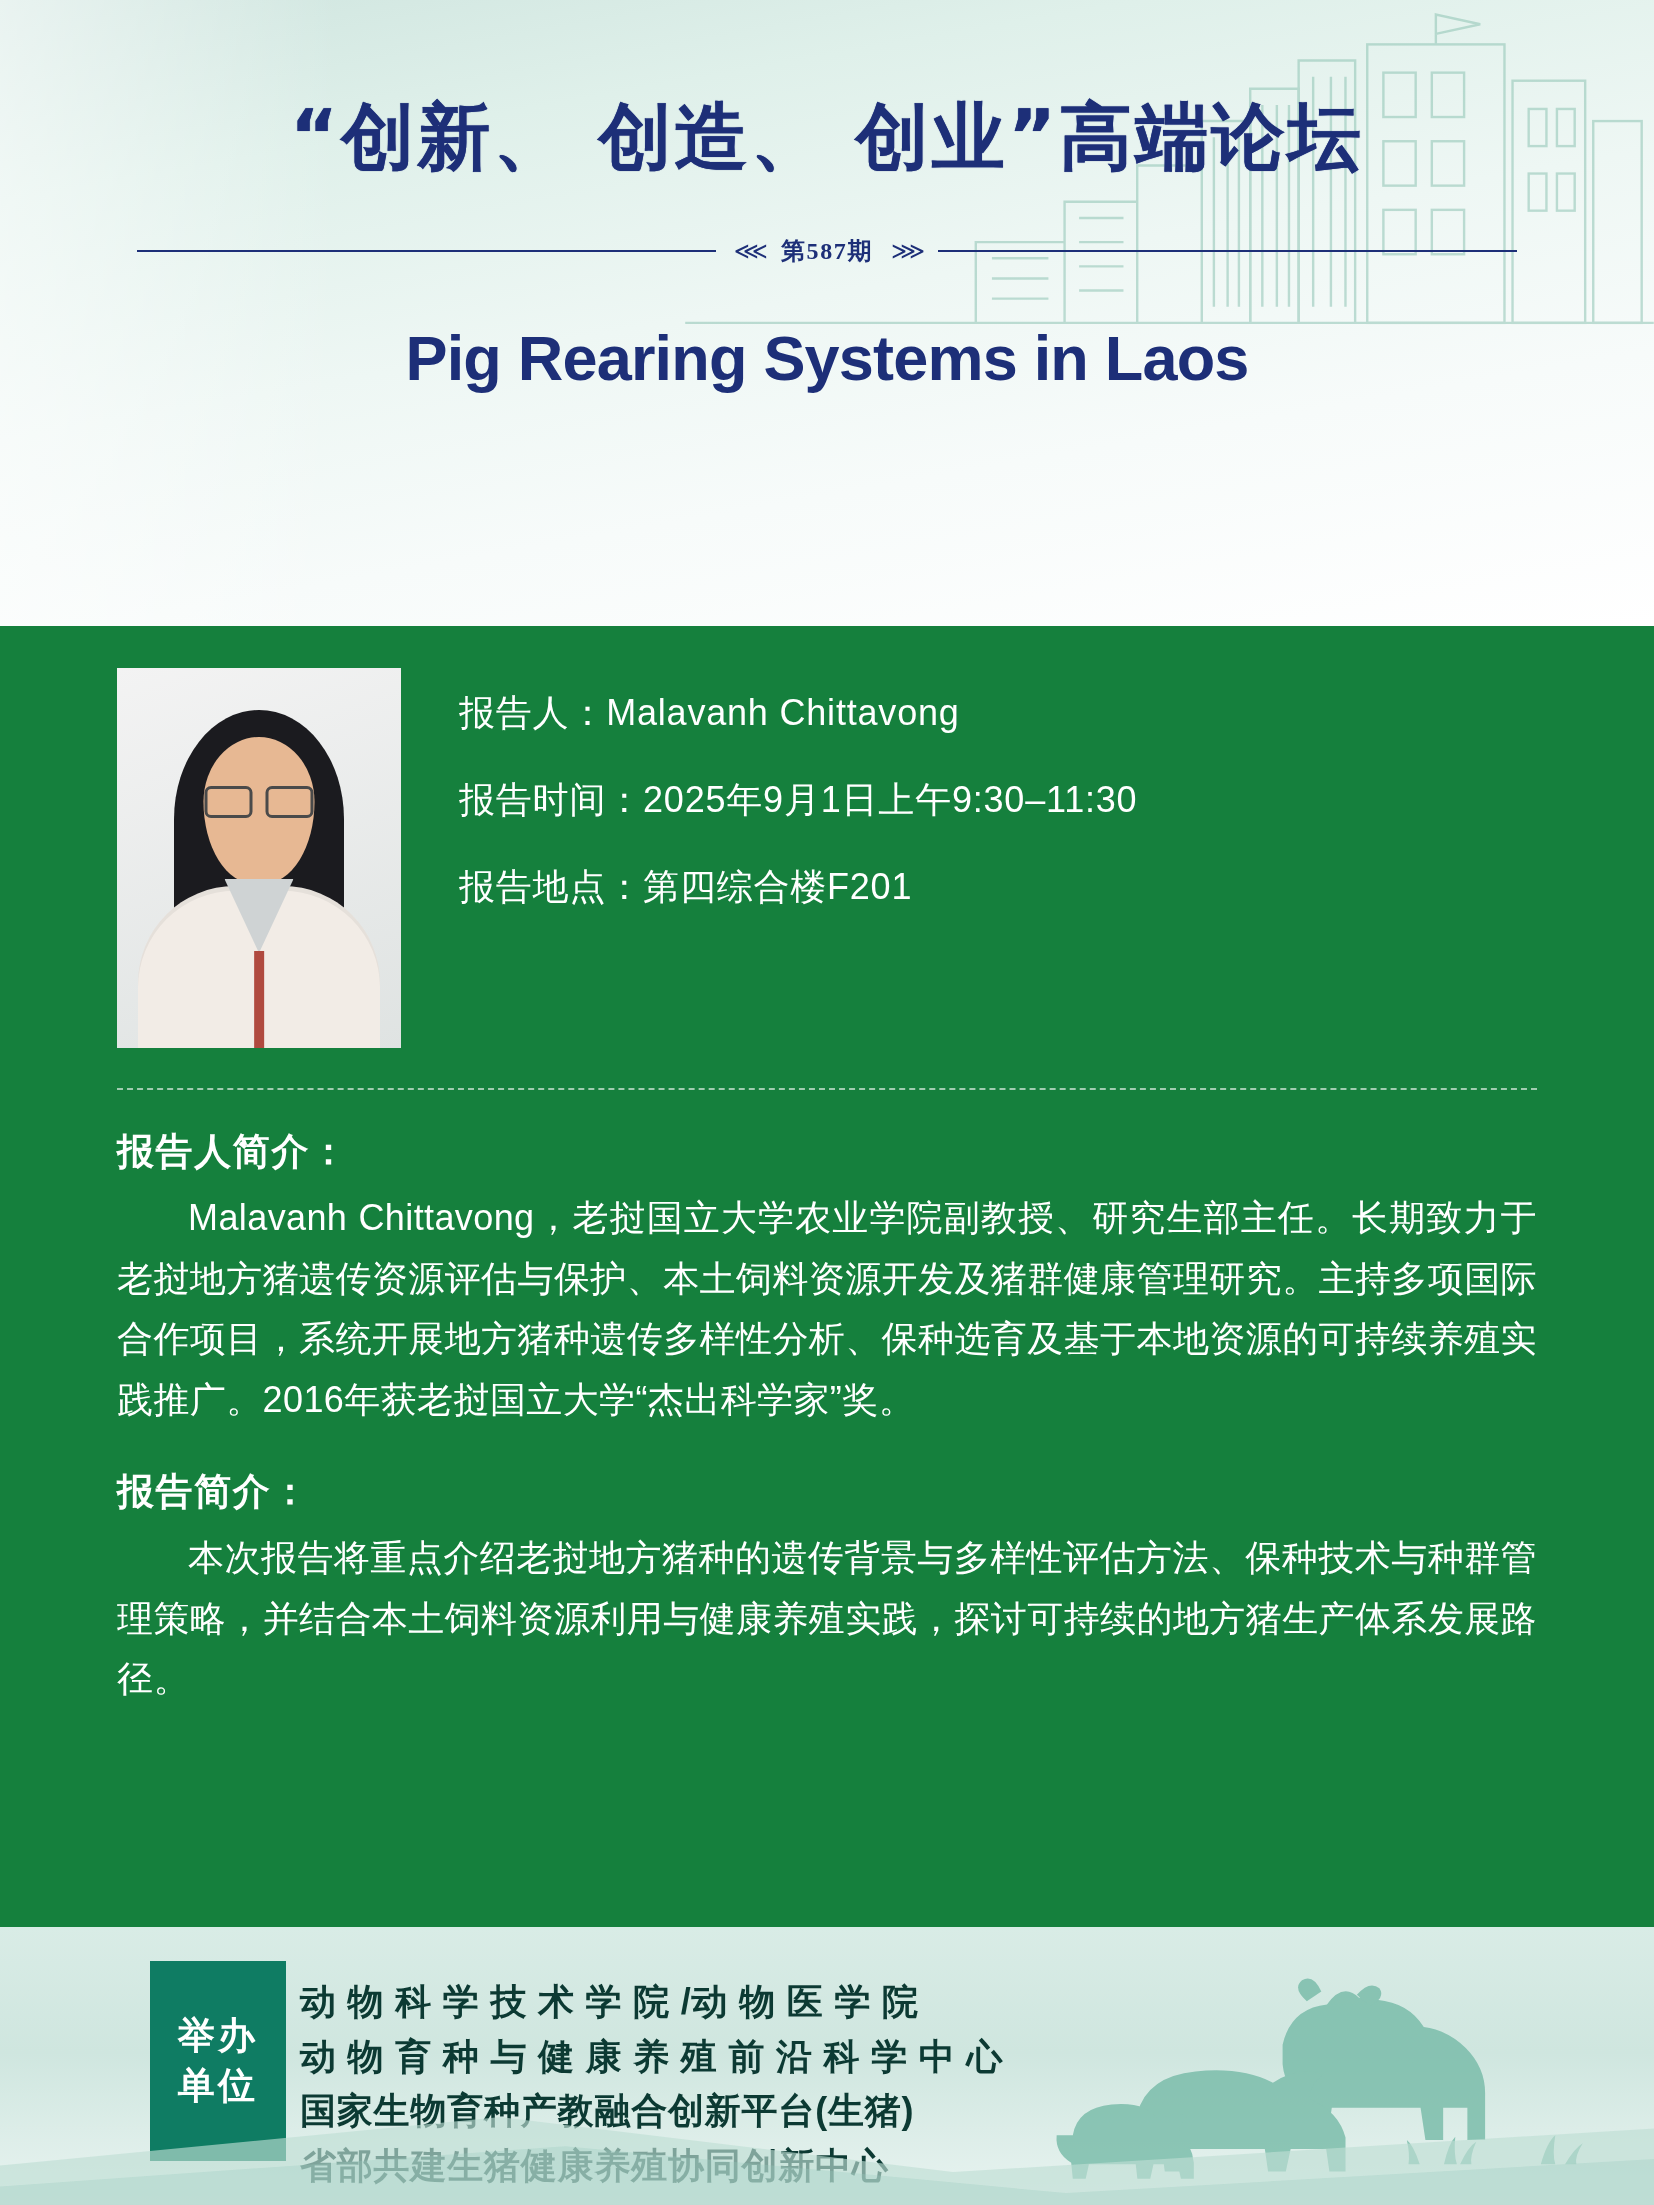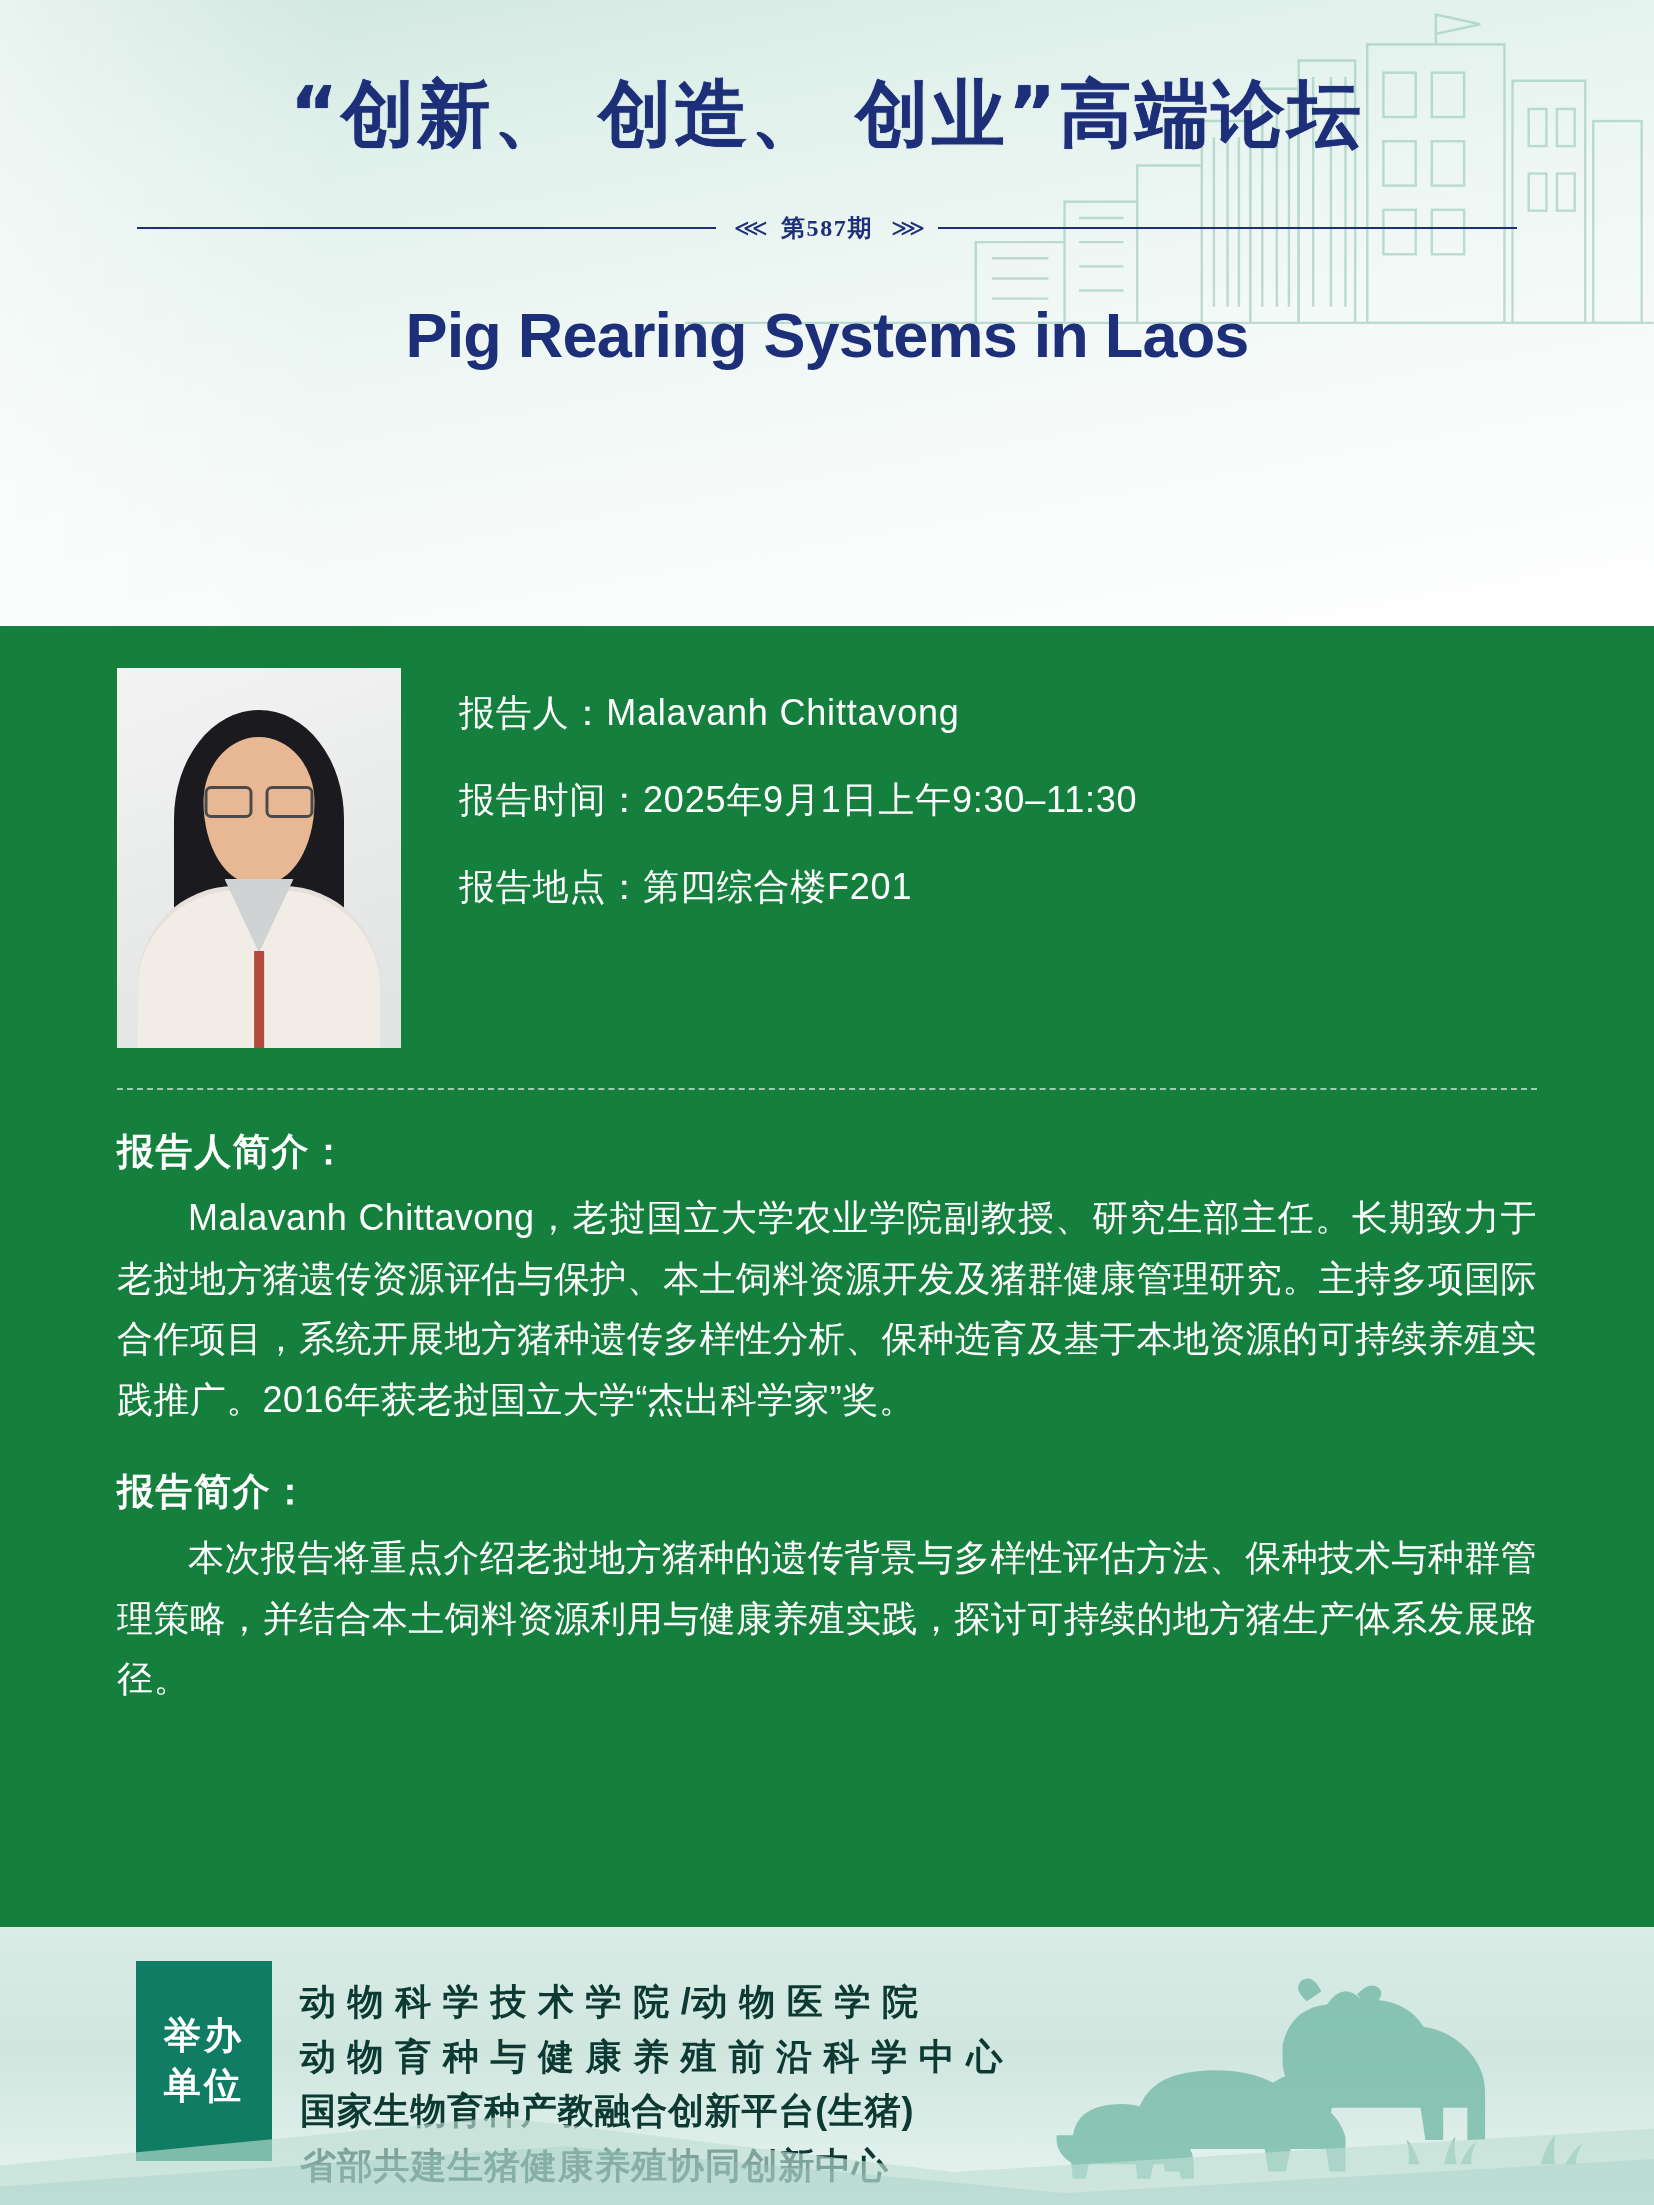--- a/index.html
+++ b/index.html
@@ -38,21 +38,21 @@
     position: absolute;
     left: 0; top: 0;
     width: 339px; height: 100%;
     background: linear-gradient(90deg, rgba(255,255,255,0.55), rgba(255,255,255,0));
     pointer-events: none;
   }
 
   .main-title {
     position: relative;
     text-align: center;
-    padding-top: 66px;
+    padding-top: 89px;
     font-size: 73px;
     font-weight: bold;
     letter-spacing: 3.2px;
     color: #1d2f78;
     font-family: "DejaVu Sans", sans-serif;
     text-shadow: 0 0 0.8px #1d2f78;
   }
 
   .issue-row {
     position: relative;
@@ -214,21 +214,21 @@
   
   .footer {
     position: relative;
     width: 100%;
     height: 279px;
     background: linear-gradient(180deg, #d9ece6 0%, #cfe6df 45%, #e9f4f1 100%);
     overflow: hidden;
   }
   .footer-badge {
     position: absolute;
-    left: 136px;
+    left: 150px;
     top: 34px;
     width: 136px;
     height: 200px;
     background: #0f7c63;
     color: #fff;
     display: flex;
     flex-direction: column;
     align-items: center;
     justify-content: center;
     font-size: 37px;

